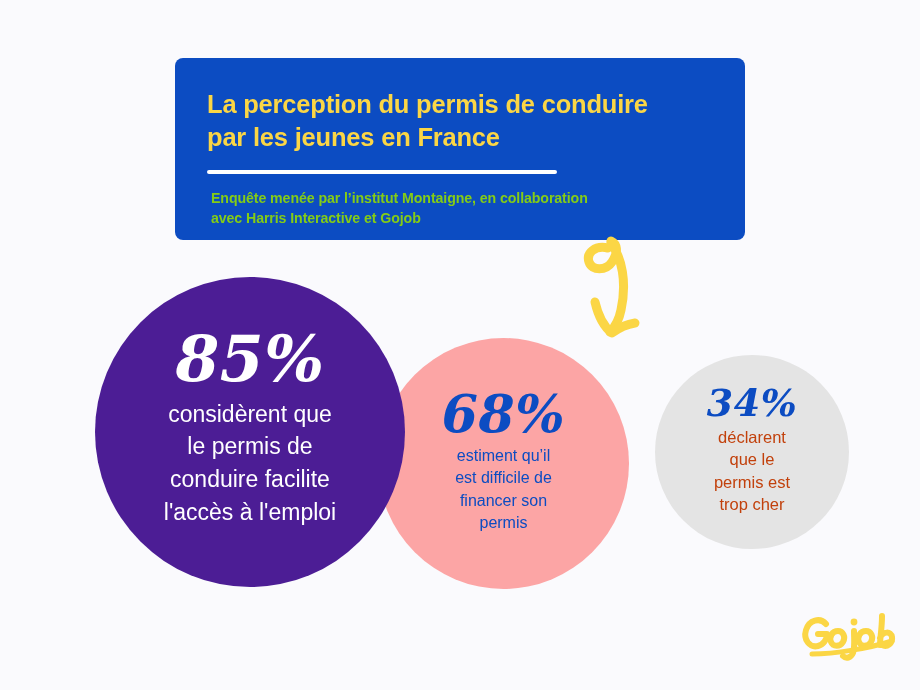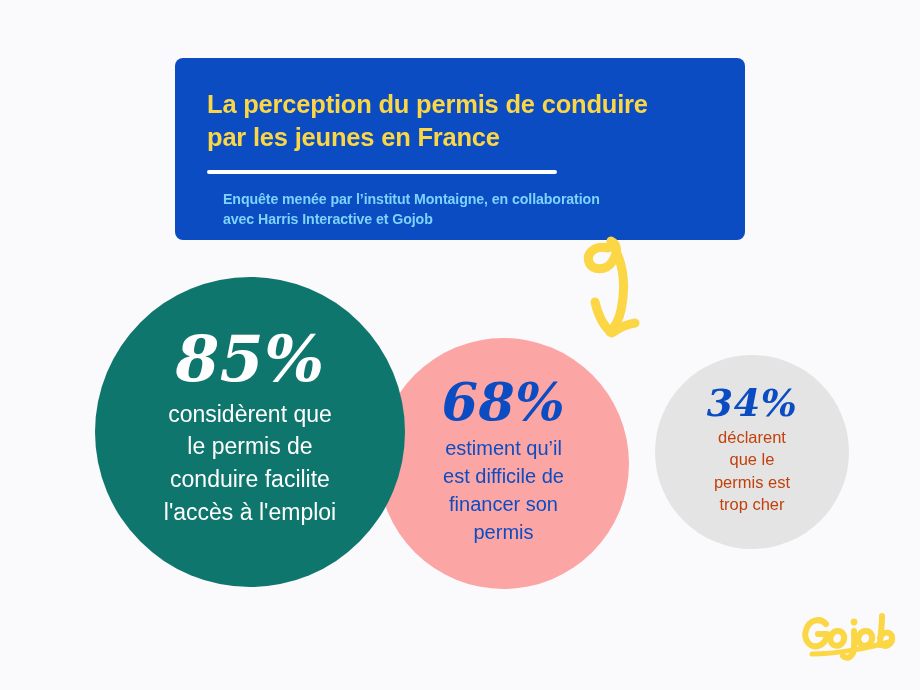--- a/index.html
+++ b/index.html
@@ -42,25 +42,25 @@
     white-space: pre-line;
   }
   .header-rule {
     width: 350px;
     height: 4px;
     background: #FFFFFF;
     border-radius: 2px;
     margin: 17px 0 15px 0;
   }
   .header-sub {
-    color: #7dd3fc;
+    color: #84cc16;
     font-size: 14.2px;
     font-weight: bold;
     line-height: 1.38;
-    margin: 16px;
+    margin: 4px;
     letter-spacing: -0.1px;
     white-space: pre-line;
   }
 
   
   .arrow-wrap {
     position: absolute;
     left: 575px;
     top: 236px;
     width: 80px;
@@ -95,21 +95,21 @@
     height: 251px;
     background: #fca5a5;
     z-index: 2;
     padding-bottom: 4px;
   }
   .circle-blue {
     left: 95px;
     top: 277px;
     width: 310px;
     height: 310px;
-    background: #0f766e;
+    background: #4c1d95;
     z-index: 3;
     padding-bottom: 6px;
     justify-content: center;
   }
 
   .pct {
     font-family: "DejaVu Serif", serif;
     font-style: italic;
     font-weight: bold;
     line-height: 0.95;
@@ -118,21 +118,21 @@
   .circle-blue .pct  { color: #FFFFFF; font-size: 63px; margin-bottom: 8px; }
   .circle-yellow .pct{ color: #0C4CC2; font-size: 52px; margin-bottom: 7px; }
   .circle-gray .pct  { color: #0C4CC2; font-size: 38px; margin-bottom: 5px; }
 
   .caption {
     font-family: "Liberation Sans", sans-serif;
     font-weight: normal;
     white-space: pre-line;
   }
   .circle-blue .caption  { color: #FFFFFF; font-size: 23px; line-height: 1.42; }
-  .circle-yellow .caption{ color: #0C4CC2; font-size: 20px; line-height: 1.40; }
+  .circle-yellow .caption{ color: #0C4CC2; font-size: 16px; line-height: 1.40; }
   .circle-gray .caption  { color: #c2410c; font-size: 16.5px; line-height: 1.34; }
 
   
   .logo {
     position: absolute;
     left: 800px;
     top: 608px;
     width: 100px;
     height: 56px;
   }

